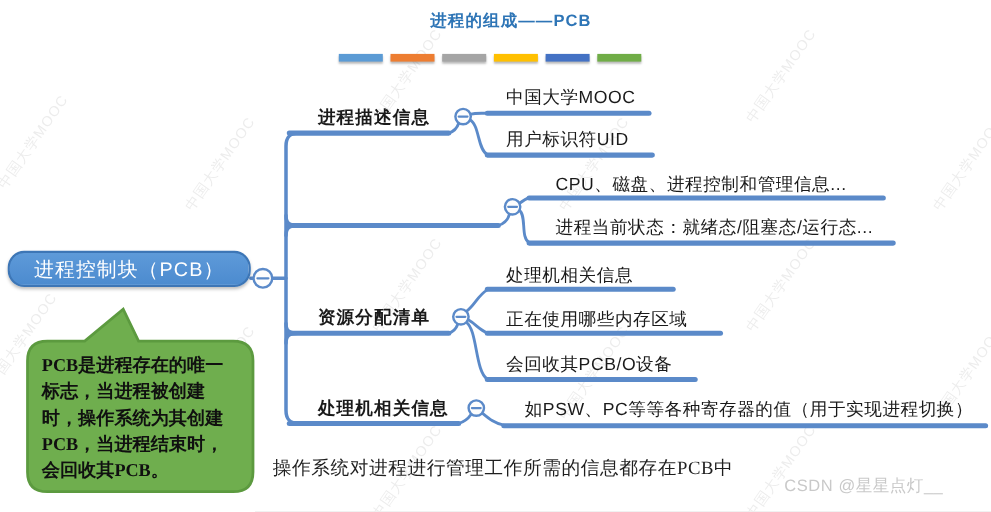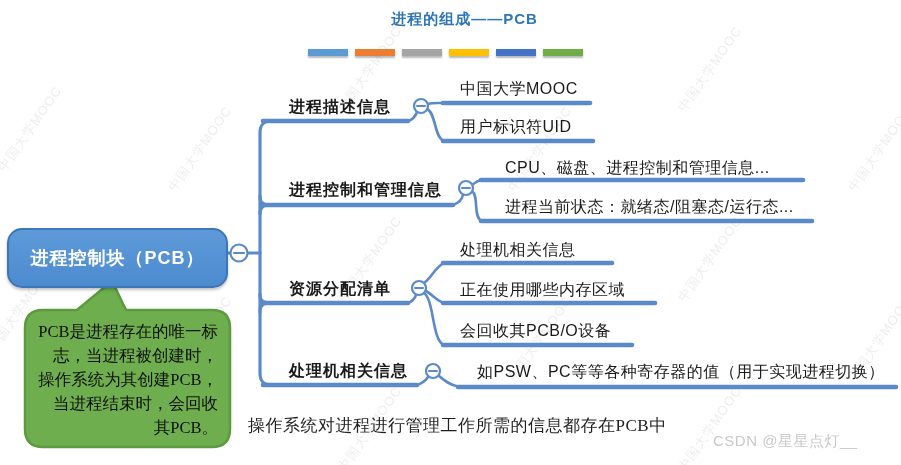--- a/index.html
+++ b/index.html
@@ -20,31 +20,31 @@
   .dash{width:40px;height:7px;display:inline-block;box-shadow:0 2px 2px rgba(0,0,0,.28);}
   
   svg.wires{position:absolute;left:0;top:0;}
   .ul{stroke:var(--line);stroke-width:4.6;fill:none;stroke-linecap:round;}
   .spine{stroke:var(--line);stroke-width:3.2;fill:none;stroke-linecap:round;}
   .curve{stroke:var(--line);stroke-width:2.6;fill:none;stroke-linecap:round;}
   .tg circle{fill:#fdfdfd;stroke:var(--line);stroke-width:2.2;}
   .tg line{stroke:var(--line);stroke-width:2;stroke-linecap:round;}
   .bubble-shape{fill:var(--bubble_fill);stroke:var(--bubble_border);stroke-width:2.5;}
   
-  .root-node{position:absolute;left:7px;top:228px;width:221px;height:60px;border-radius:15px;
+  .root-node{position:absolute;left:7px;top:228px;width:221px;height:33px;border-radius:15px;
              background:linear-gradient(var(--root_fill_light),var(--root_fill));
              border:2px solid var(--root_border);box-sizing:border-box;display:flex;
              align-items:center;justify-content:center;color:var(--root_text);
-             font-size:18px;font-weight:bold;letter-spacing:1px;box-shadow:0 2px 3px rgba(0,0,0,.25);}
+             font-size:18px;font-weight:normal;letter-spacing:1px;box-shadow:0 2px 3px rgba(0,0,0,.25);}
   .mlabel{position:absolute;color:var(--label_text);font-size:16px;white-space:nowrap;}
   .blabel{font-weight:600;letter-spacing:1px;}
   .clabel{font-weight:500;letter-spacing:.5px;}
   .bubble-text{position:absolute;left:38px;top:320px;width:180px;height:120px;
-               font-family:"Liberation Serif",serif;font-weight:400;font-size:16.5px;
-               line-height:24px;color:#101010;text-align:right;}
+               font-family:"Liberation Serif",serif;font-weight:700;font-size:16.5px;
+               line-height:24px;color:#101010;text-align:left;}
   .footer-note{position:absolute;left:248px;top:414px;font-family:"Liberation Serif",serif;
                font-size:17px;font-weight:500;color:var(--footer_text);letter-spacing:.5px;}
   .credit{position:absolute;left:713px;top:432px;color:var(--credit_gray);font-size:15px;
           letter-spacing:.5px;}
 </style>
 </head>
 <body>
 
 <div class="stage">
 
@@ -134,21 +134,20 @@
       <circle cx="433" cy="371" r="7"></circle>
         <line x1="429" y1="371" x2="437" y2="371"></line>
     </g>
   </svg>
 
   <div class="root-node">进程控制块（PCB）</div>
 
   <div class="bubble-text">PCB是进程存在的唯一标志，当进程被创建时，操作系统为其创建PCB，当进程结束时，会回收其PCB。</div>
 
   <div class="mlabel blabel" style="left:289px;top:97px">进程描述信息</div>
-  <div class="mlabel blabel" style="left:289px;top:180px">进程控制和管理信息</div>
   <div class="mlabel blabel" style="left:289px;top:279px">资源分配清单</div>
   <div class="mlabel blabel" style="left:289px;top:361px">处理机相关信息</div>
 
   <div class="mlabel clabel" style="left:460px;top:79px">中国大学MOOC</div>
   <div class="mlabel clabel" style="left:460px;top:117px">用户标识符UID</div>
   <div class="mlabel clabel" style="left:505px;top:158px">CPU、磁盘、进程控制和管理信息...</div>
   <div class="mlabel clabel" style="left:505px;top:197px">进程当前状态：就绪态/阻塞态/运行态...</div>
   <div class="mlabel clabel" style="left:460px;top:240px">处理机相关信息</div>
   <div class="mlabel clabel" style="left:460px;top:280px">正在使用哪些内存区域</div>
   <div class="mlabel clabel" style="left:460px;top:321px">会回收其PCB/O设备</div>

